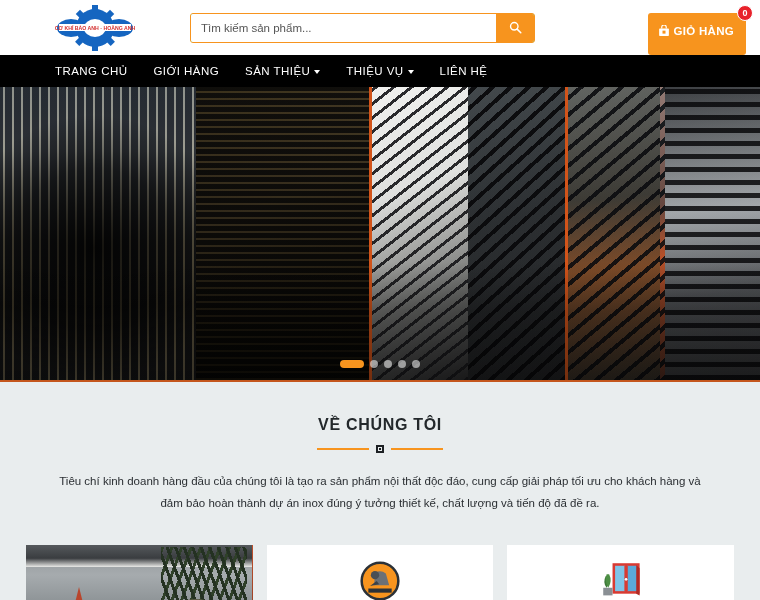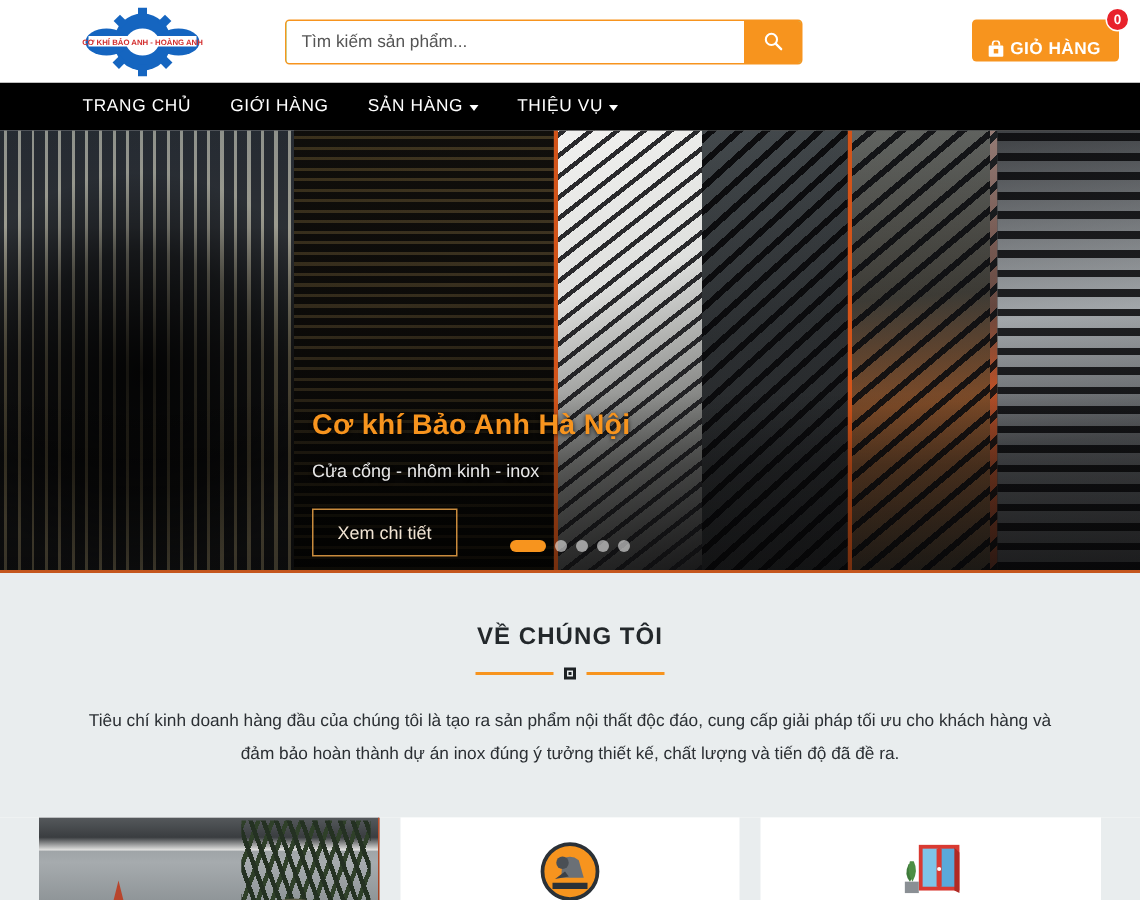--- a/index.html
+++ b/index.html
@@ -65,26 +65,26 @@
   .cart-wrap {
     position: absolute;
     right: 14px;
     top: 13px;
   }
   .cart-btn {
     background: #f7941e;
     color: #fff;
     border: none;
     border-radius: 3px;
-    height: 28px;
+    height: 42px;
     padding: 12px 12px 0 10px;
     font-size: 11.5px;
     font-weight: bold;
     letter-spacing: .3px;
-    display: flex; align-items: center; gap: 3px;
+    display: flex; align-items: flex-start; gap: 3px;
     cursor: pointer;
     font-family: "Liberation Sans", sans-serif;
   }
   .cart-badge {
     position: absolute;
     top: -8px; right: -7px;
     background: #e8222b;
     color: #fff;
     font-size: 9px;
     font-weight: bold;
@@ -394,49 +394,47 @@
 </div>
 
 <nav class="nav">
   <a class="nav-item">
     <span>TRANG CHỦ</span>
   </a>
   <a class="nav-item">
     <span>GIỚI HÀNG</span>
   </a>
   <a class="nav-item">
-    <span>SẢN HÀNG</span>
+    <span>SẢN THIỆU</span>
     <i class="caret"></i>
   </a>
   <a class="nav-item">
     <span>THIỆU VỤ</span>
     <i class="caret"></i>
+  </a>
+  <a class="nav-item">
+    <span>LIÊN HỆ</span>
   </a>
 </nav>
 
 <section class="hero">
   <div class="hero-strips">
     <div class="strip img-gate1" style="flex:0 0 196px"></div>
     <div class="strip img-villa" style="flex:0 0 173px"></div>
     <div class="strip-sep"></div>
     <div class="strip img-stair-light" style="flex:0 0  96px"></div>
     <div class="strip img-stair-dark" style="flex:0 0  97px"></div>
     <div class="strip-sep"></div>
     <div class="strip img-stair-orange" style="flex:0 0  92px"></div>
     <div class="strip img-stair-red" style="flex:1 1 auto"></div>
     <div class="strip img-spiral" style="flex:0 0  95px"></div>
   </div>
 
   <div class="hero-overlay"></div>
 
-  <div class="hero-caption">
-    <div class="hero-title">Cơ khí Bảo Anh Hà Nội</div>
-    <div class="hero-sub">Cửa cổng - nhôm kinh - inox</div>
-    <button class="hero-btn">Xem chi tiết</button>
-  </div>
 
   <div class="hero-dots">
     <span class="dot active"></span>
     <span class="dot"></span>
     <span class="dot"></span>
     <span class="dot"></span>
     <span class="dot"></span>
   </div>
 </section>
 

